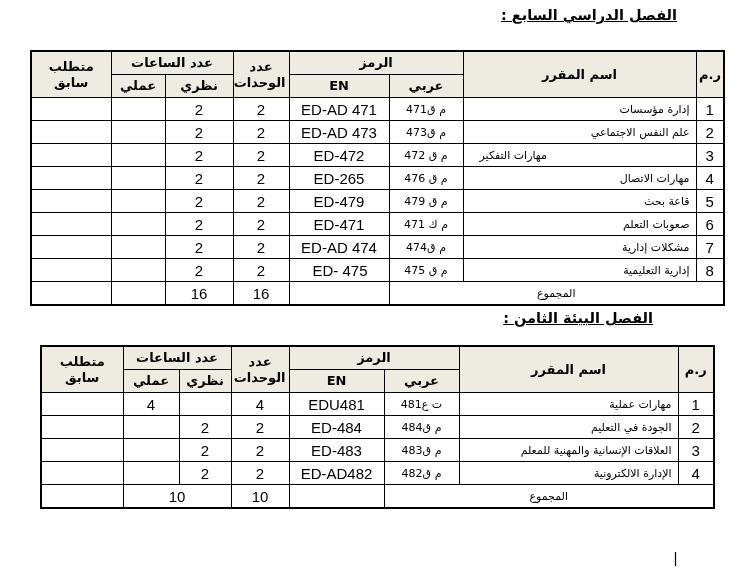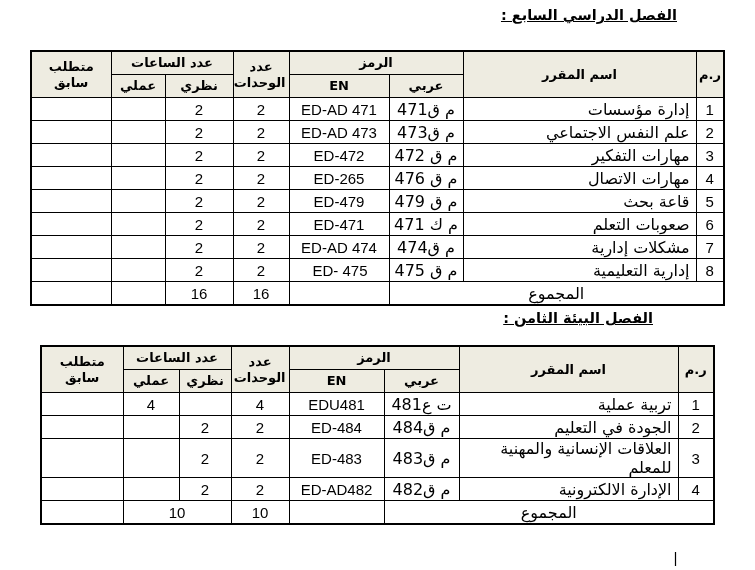--- a/index.html
+++ b/index.html
@@ -39,28 +39,28 @@
   }
   tr.hrow td{
     background:#eeece1;
     font-weight:bold;
     font-family:"DejaVu Sans",sans-serif;
     font-size:13px;
     line-height:1.2;
   }
   td.ar{
     font-family:"DejaVu Sans",sans-serif;
-    font-size:16px;
+    font-size:11px;
   }
   td.name{
     text-align:right;
     padding-right:6px;
     padding-left:16px;
   }
-  td.name.center{text-align:right;}
+  td.name.center{text-align:left;}
   td.en.left{text-align:center;padding-left:5px;}
   td.num{font-size:15px;}
   .caret{
     position:absolute;left:671px;top:551px;
     font-family:"Liberation Mono",monospace;
     font-size:15px;color:#000;
   }
 </style>
 </head>
 <body>
@@ -207,21 +207,21 @@
     <td rowspan="2">متطلب سابق</td>
   </tr>
   <tr class="hrow">
     <td>عربي</td>
     <td>EN</td>
     <td>نظري</td>
     <td>عملي</td>
   </tr>
   <tr>
     <td class="num">1</td>
-    <td class="ar name">تربية عملية</td>
+    <td class="ar name">مهارات عملية</td>
     <td class="ar">ت ع481</td>
     <td class="en">EDU481</td>
     <td class="num">4</td>
     <td class="num"></td>
     <td class="num">4</td>
     <td></td>
   </tr>
   <tr>
     <td class="num">2</td>
     <td class="ar name">الجودة في التعليم</td>

